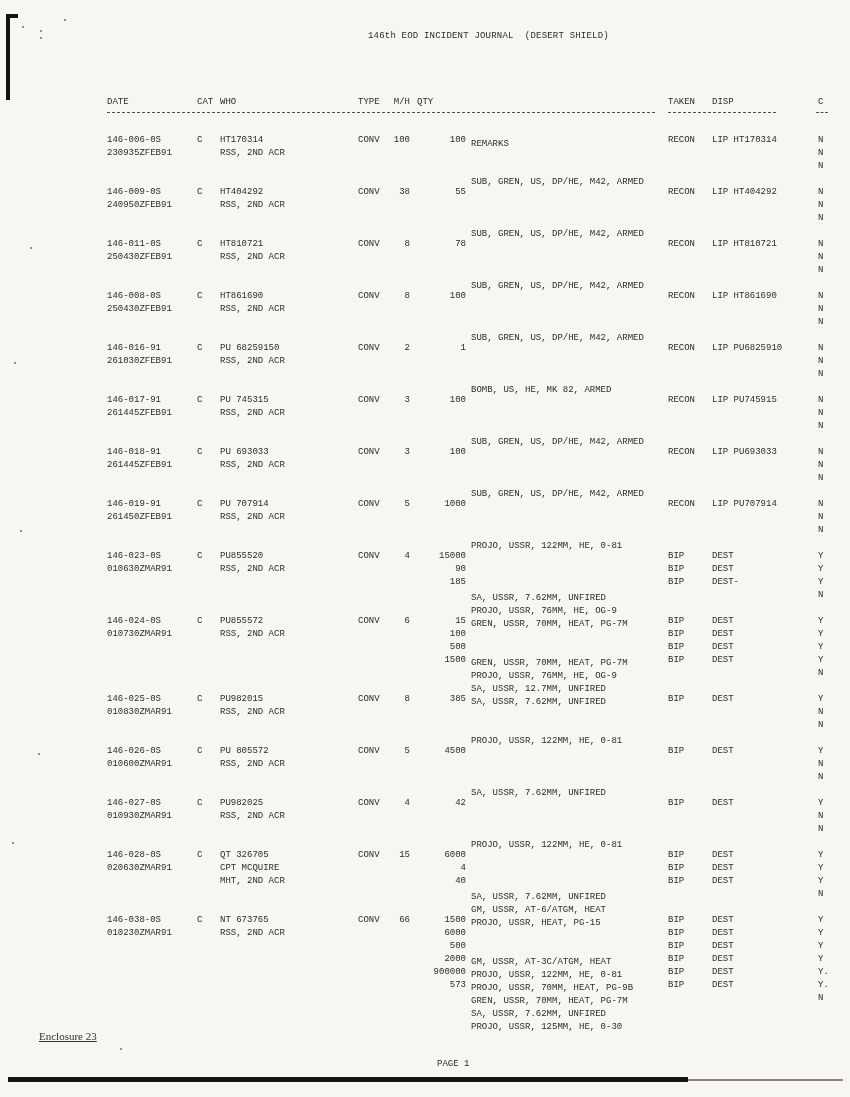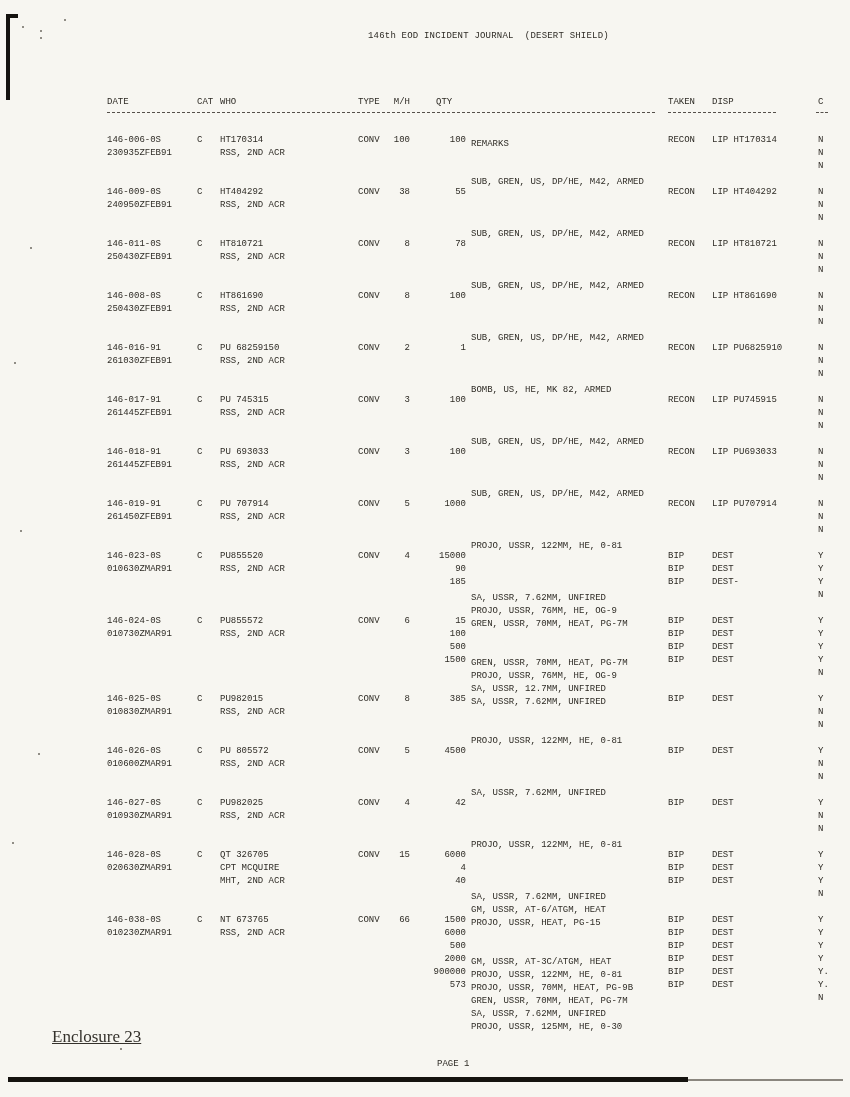--- a/index.html
+++ b/index.html
@@ -17,28 +17,28 @@
   .col-date{left:107px;}
   .col-cat{left:197px;}
   .col-where{left:220px;}
   .col-type{left:358px;}
   .col-mh{left:378px;width:32px;text-align:right;}
   .col-qty{left:408px;width:58px;text-align:right;}
   .col-remark{left:471px;margin-top:42px;}
   .col-action{left:668px;}
   .col-disp{left:712px;}
   .col-c{left:818px;}
-  .h-qty{left:436px;}
+  .h-qty{left:417px;}
   .h-pid{left:478px;}
   .rule{position:absolute;height:0;border-top:1px dashed #55504a;}
   #entries{position:absolute;top:134px;left:0;width:746px;}
   .enclosure{
-    position:absolute;top:1030px;left:52px;
+    position:absolute;top:1030px;left:39px;
     font-family:"Liberation Serif","DejaVu Serif",serif;
-    font-size:17px;text-decoration:underline;color:#34312b;
+    font-size:11px;text-decoration:underline;color:#34312b;
   }
   .page-num{position:absolute;top:1058px;left:437px;}
   .artifact{position:absolute;background:#15130f;}
   .artifact-soft{position:absolute;background:#8a867e;}
   .dot{position:absolute;width:2px;height:2px;border-radius:50%;background:#6e6a62;}
 </style>
 </head>
 <body>
 
 <div class="page">

